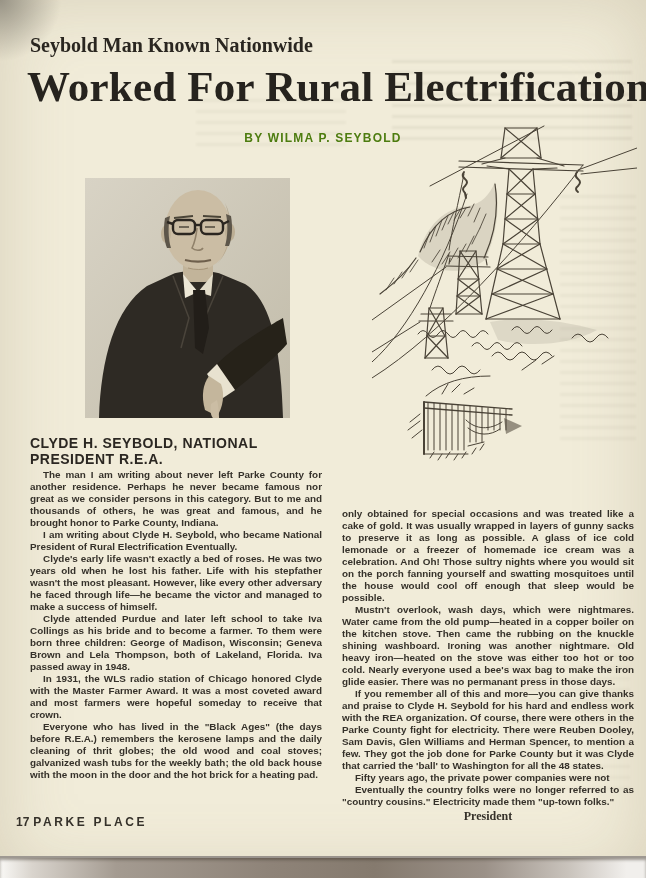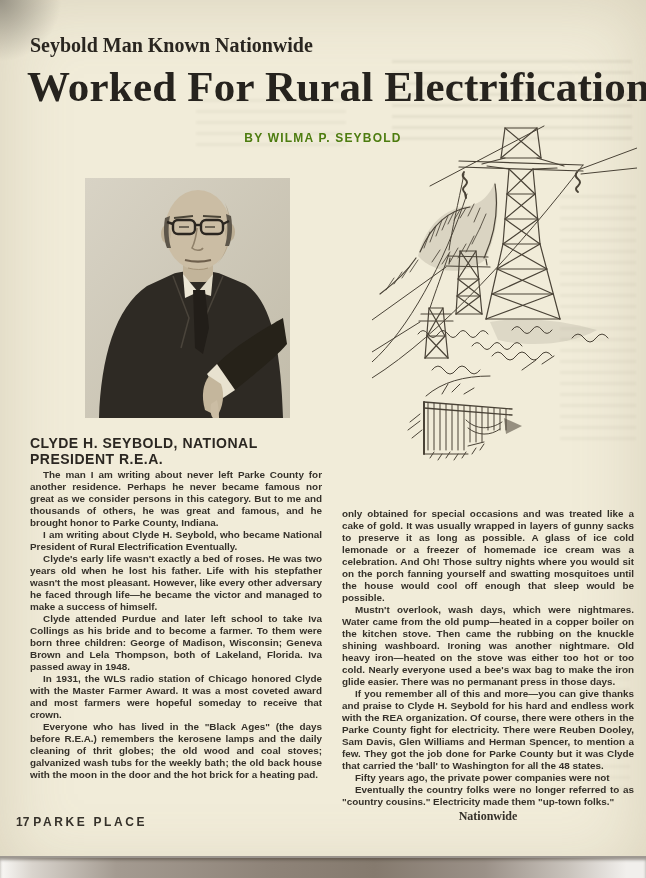--- a/index.html
+++ b/index.html
@@ -183,20 +183,20 @@
   </div>
 
   <div class="col col-right">
     <p class="no-indent">only obtained for special occasions and was treated like a cake of gold. It was usually wrapped in layers of gunny sacks to preserve it as long as possible. A glass of ice cold lemonade or a freezer of homemade ice cream was a celebration. And Oh! Those sultry nights where you would sit on the porch fanning yourself and swatting mosquitoes until the house would cool off enough that sleep would be possible.</p>
     <p>Mustn't overlook, wash days, which were nightmares. Water came from the old pump—heated in a copper boiler on the kitchen stove. Then came the rubbing on the knuckle shining washboard. Ironing was another nightmare. Old heavy iron—heated on the stove was either too hot or too cold. Nearly everyone used a bee's wax bag to make the iron glide easier. There was no permanant press in those days.</p>
     <p>If you remember all of this and more—you can give thanks and praise to Clyde H. Seybold for his hard and endless work with the REA organization. Of course, there were others in the Parke County fight for electricity. There were Reuben Dooley, Sam Davis, Glen Williams and Herman Spencer, to mention a few. They got the job done for Parke County but it was Clyde that carried the 'ball' to Washington for all the 48 states.</p>
     <p>Fifty years ago, the private power companies were not</p>
     <p>Eventually the country folks were no longer referred to as "country cousins." Electricity made them "up-town folks."</p>
   </div>
 
-  <div class="continued">Nationwide</div>
+  <div class="continued">President</div>
 
   <div class="folio">
     <span>17</span><span class="mag">PARKE PLACE</span>
   </div>
 
   <div class="scan-edge"></div>
 </div>
 
 </body></html>

